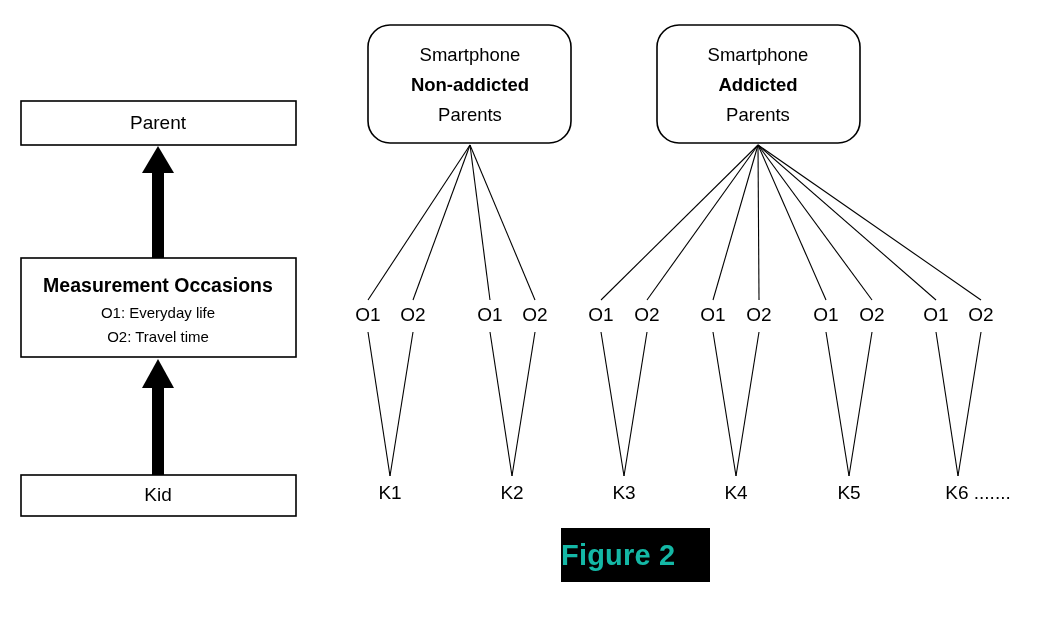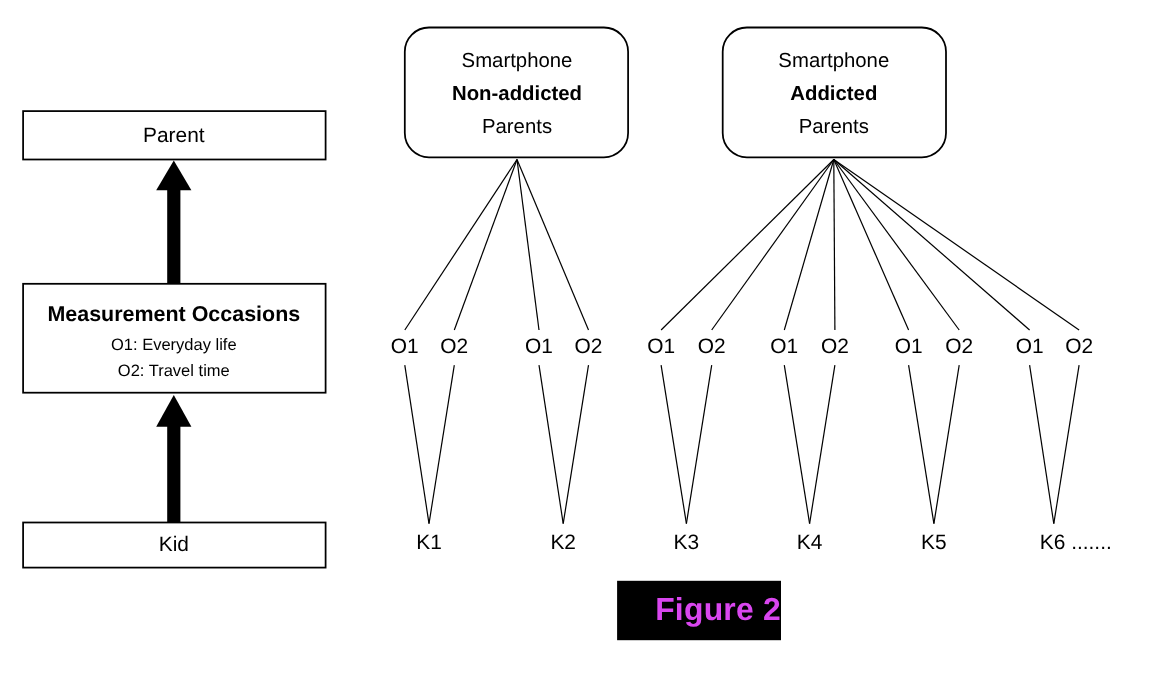--- a/index.html
+++ b/index.html
@@ -74,26 +74,26 @@
     font-size: 19px;
   }
   .txt-leaf {
     font-size: 19px;
   }
   .caption-band {
     position: absolute;
     background: #000000;
   }
   .caption-text {
-    color: #d946ef;
+    color: #14b8a6;
     font-family: "Liberation Sans", sans-serif;
     font-size: 29px;
     font-weight: 700;
     line-height: 54px;
-    text-align: right;
+    text-align: left;
     letter-spacing: 0.2px;
   }
 </style>
 </head>
 <body>
 
 <div id="figure-root">
 
   <svg class="diagram" viewBox="0 0 1054 620">
 

